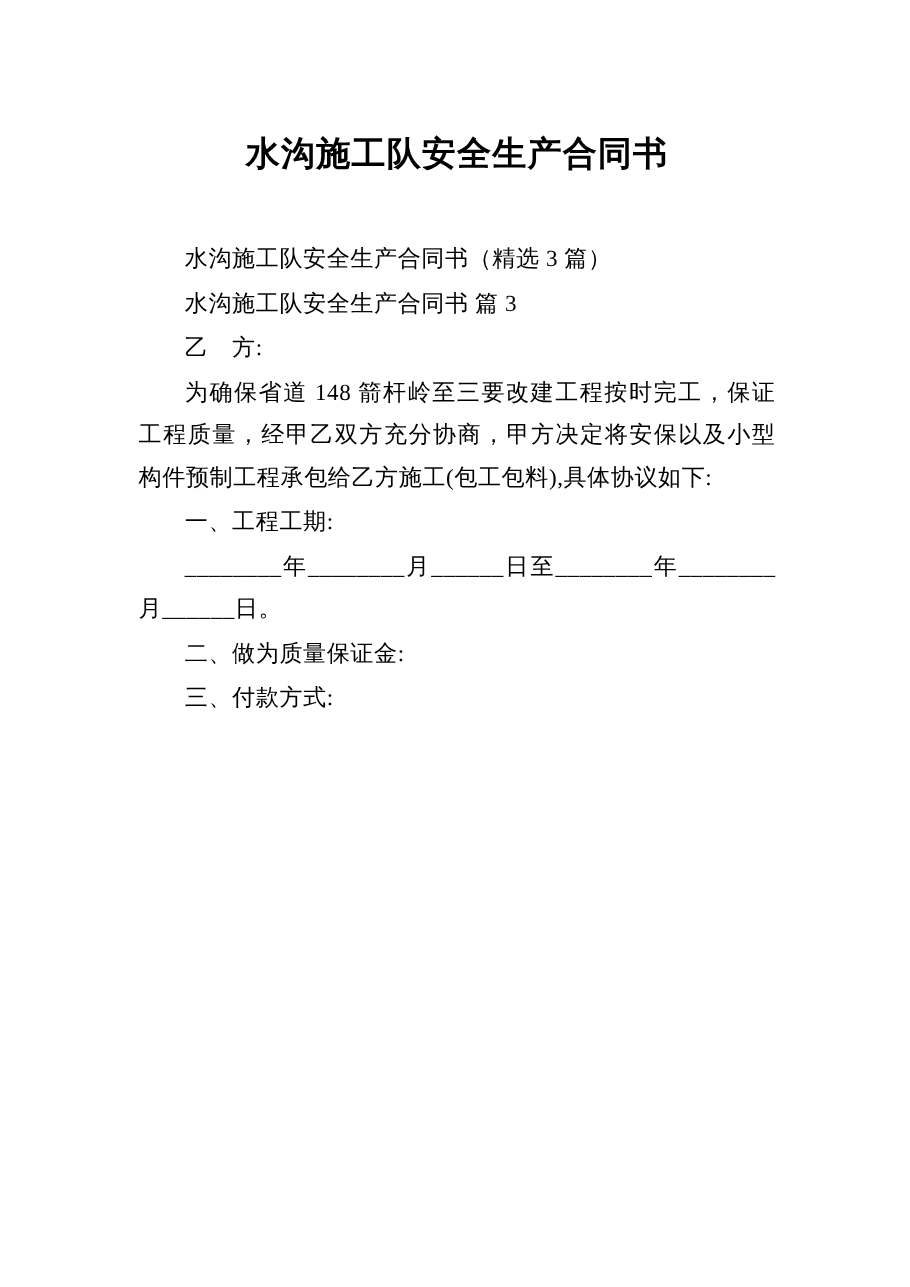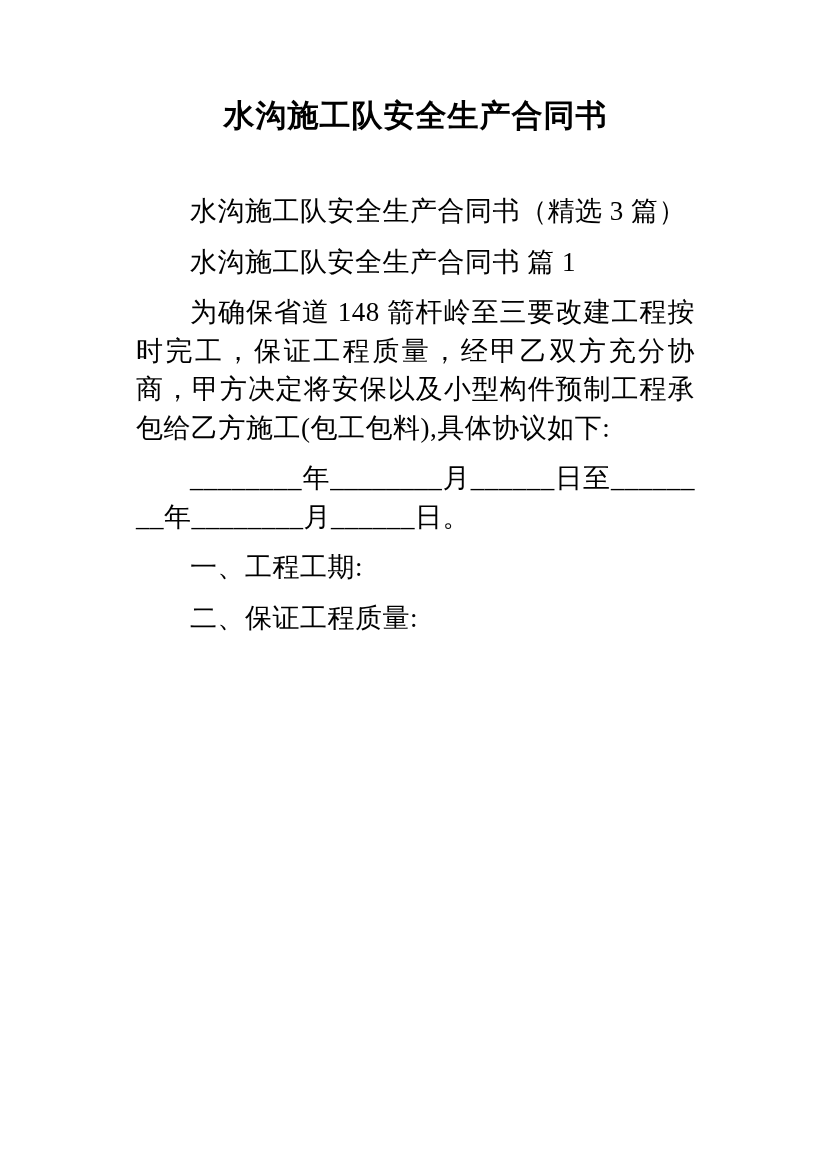--- a/index.html
+++ b/index.html
@@ -6,50 +6,52 @@
     margin: 0;
     padding: 0;
     background: #ffffff;
   }
   .page {
     position: relative;
     width: 827px;
     height: 1170px;
     background: #ffffff;
     box-sizing: border-box;
-    padding: 96px 120px 40px 124px;
+    padding: 120px 120px 40px 124px;
     font-family: "Liberation Serif", "DejaVu Serif", serif;
     color: #000000;
     overflow: hidden;
   }
   .doc-title {
     margin: 0 0 56px 0;
     font-size: 31px;
     font-weight: bold;
     text-align: center;
     letter-spacing: 1px;
     line-height: 1.3;
   }
   .doc-body p {
-    margin: 12px;
-    font-size: 27px;
+    margin: 2px;
+    font-size: 21px;
     line-height: 38.5px;
     text-indent: 2em;
     text-align: justify;
     letter-spacing: 0.5px;
     word-break: break-all;
   }
 </style>
 </head>
 <body>
 
 <div class="page">
   <h1 class="doc-title">水沟施工队安全生产合同书</h1>
 
   <div class="doc-body">
     <p>水沟施工队安全生产合同书（精选 3 篇）</p>
-    <p>水沟施工队安全生产合同书 篇 1</p>
+    <p>水沟施工队安全生产合同书 篇 3</p>
+    <p>乙　方:</p>
     <p>为确保省道 148 箭杆岭至三要改建工程按时完工，保证工程质量，经甲乙双方充分协商，甲方决定将安保以及小型构件预制工程承包给乙方施工(包工包料),具体协议如下:</p>
+    <p>一、工程工期:</p>
     <p>________年________月______日至________年________月______日。</p>
-    <p>一、工程工期:</p>
-    <p>二、保证工程质量:</p>
+    <p>二、做为质量保证金:</p>
+    <p>三、付款方式:</p>
   </div>
 </div>
 
 </body></html>

